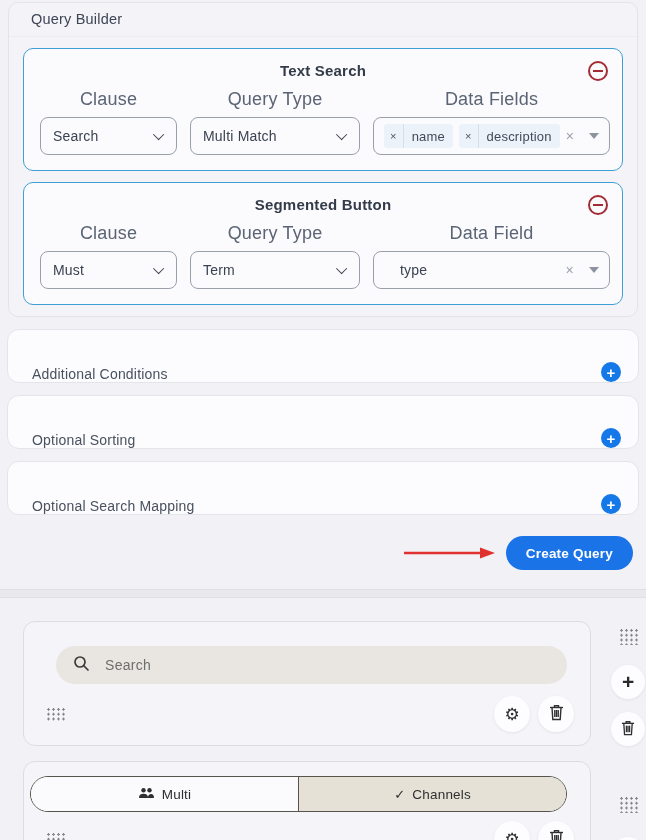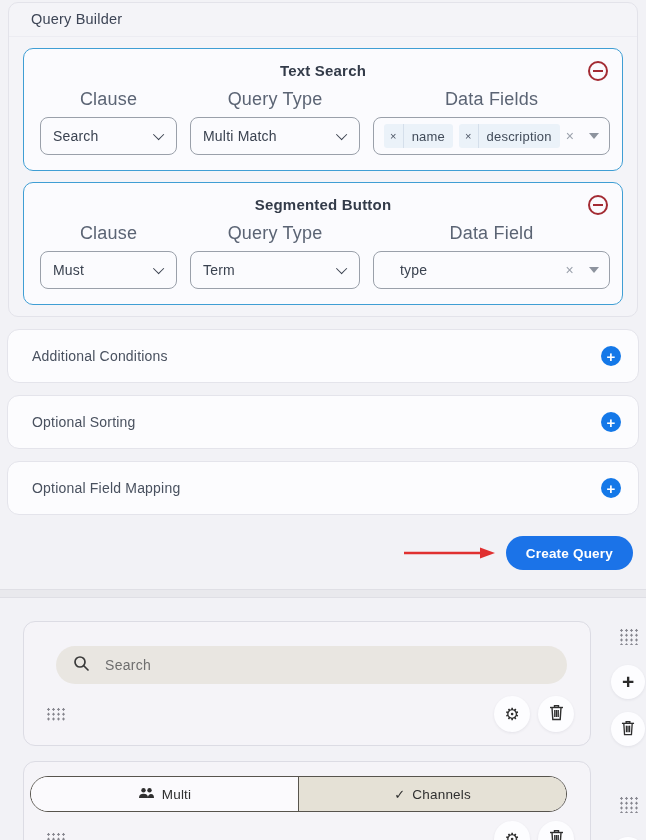--- a/index.html
+++ b/index.html
@@ -61,21 +61,21 @@
   .tag{ display:flex; align-items:center; background:#ebf2f9; border-radius:3px; height:24px; font-size:13px; color:#414b59; }
   .tag-x{ padding:0 6px; font-size:11px; color:#4a5363; border-right:1px solid #d5dfeb; cursor:pointer; line-height:24px; }
   .tag-label{ padding:0 8px; white-space:nowrap; }
   .plain-value{ font-size:14px; color:#3a4250;margin-left:16px; }
   .clear-x{ margin-left:auto; color:#9ba1ac; font-size:14px; cursor:pointer; }
   .caret{ width:0; height:0; border-left:5px solid transparent; border-right:5px solid transparent; border-top:6px solid #8d939e; margin-left:9px; cursor:pointer; }
   
   .accordion{
     margin:12px 0 12px 7px; width:632px; height:54px;
     background:#fcfcfe; border:1px solid #e4e4eb; border-radius:12px;
-    display:flex; align-items:center; padding:0 17px 0 24px;
+    display:flex; align-items:flex-end; padding:0 17px 0 24px;
     cursor:pointer;
   }
   .accordion-label{ font-size:14px; color:#49515f; }
   .plus-btn{
     margin-left:auto; width:20px; height:20px; border-radius:50%;
     background:#1478e8; color:#fff; font-size:15px; font-weight:bold;
     display:flex; align-items:center; justify-content:center; line-height:1;
     cursor:pointer;
   }
   
@@ -229,21 +229,21 @@
 
 <div class="accordion">
   <span class="accordion-label">Additional Conditions</span>
   <span class="plus-btn">+</span>
 </div>
 <div class="accordion">
   <span class="accordion-label">Optional Sorting</span>
   <span class="plus-btn">+</span>
 </div>
 <div class="accordion">
-  <span class="accordion-label">Optional Field Mapping</span>
+  <span class="accordion-label">Optional Search Mapping</span>
   <span class="plus-btn">+</span>
 </div>
 
 <div class="create-row">
   <span class="arrow-annotation">
     <svg width="94" height="14" viewBox="0 0 94 14">
       <line x1="2" y1="7" x2="78" y2="7" stroke="#e03030" stroke-width="2.6"></line>
       <polygon points="78,1.5 93,7 78,12.5" fill="#e03030"></polygon>
     </svg>
   </span>

